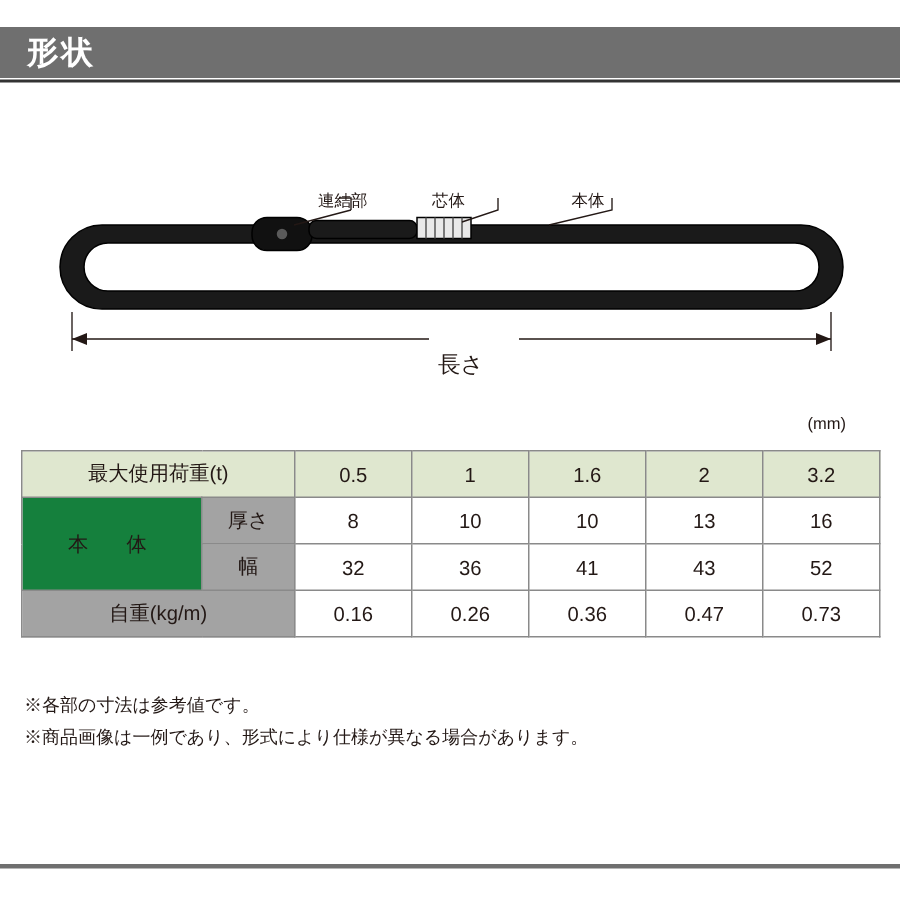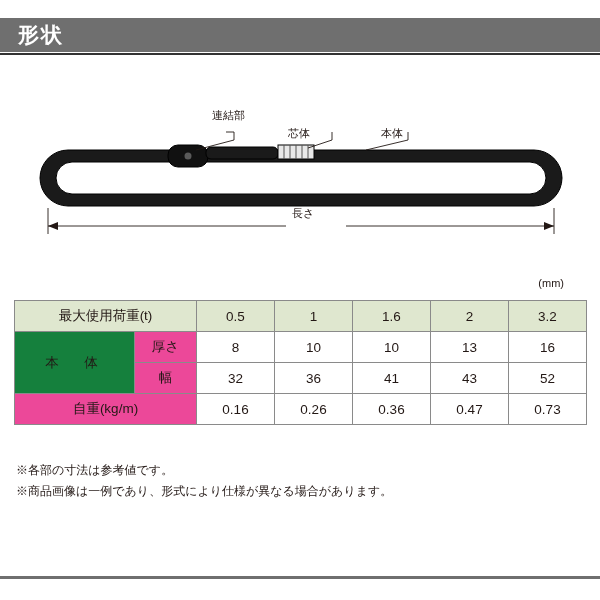--- a/index.html
+++ b/index.html
@@ -67,24 +67,24 @@
     height: 130px;
   }
   .illus svg { display: block; }
 
   .callout-label {
     position: absolute;
     font-size: 11px;
     color: #231815;
     white-space: nowrap;
   }
-  .lbl-renketsu { left: 212px; top: 108px; }
+  .lbl-renketsu { left: 212px; top: 126px; }
   .lbl-shintai  { left: 288px; top: 126px; }
   .lbl-hontai   { left: 381px; top: 126px; }
-  .lbl-nagasa   { left: 292px; top: 206px; font-size: 11px; }
+  .lbl-nagasa   { left: 292px; top: 234px; font-size: 15px; }
 
   
   .mm-note {
     position: absolute;
     right: 22px;
     top: 277px;
     font-size: 11px;
   }
 
   
@@ -108,21 +108,21 @@
     padding: 0;
     font-weight: normal;
     color: #231815;
   }
   .hdr-cell {
     background: #dfe7cf;
     font-weight: bold;
     font-size: 13.5px;
   }
   .lbl-cell {
-    background: #ec4899;
+    background: #a3a3a3;
     font-weight: bold;
     font-size: 13.5px;
   }
   .col-label { width: 120px; }
   .col-sub   { width: 62px; }
   .col-v     { width: 78px; }
   .val-cell { background: #ffffff; font-size: 13.5px; }
 
   .honta-cell {
     background: #15803d;

